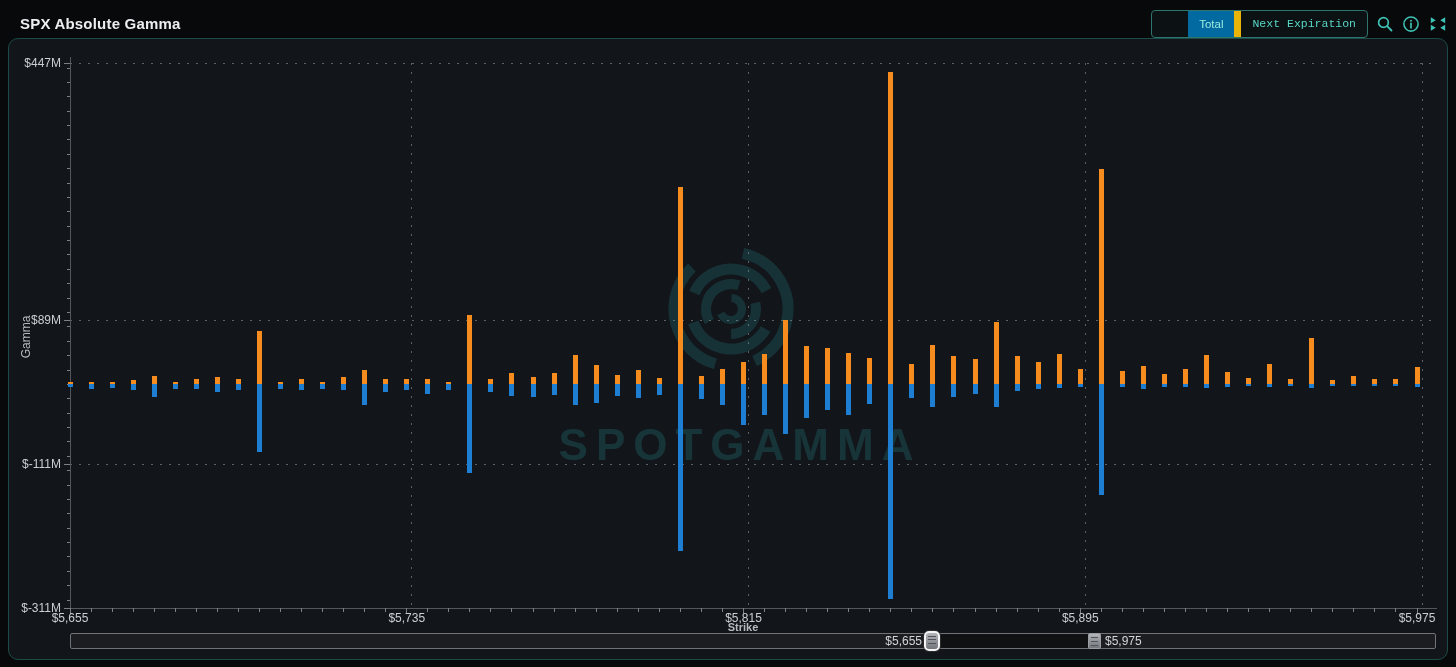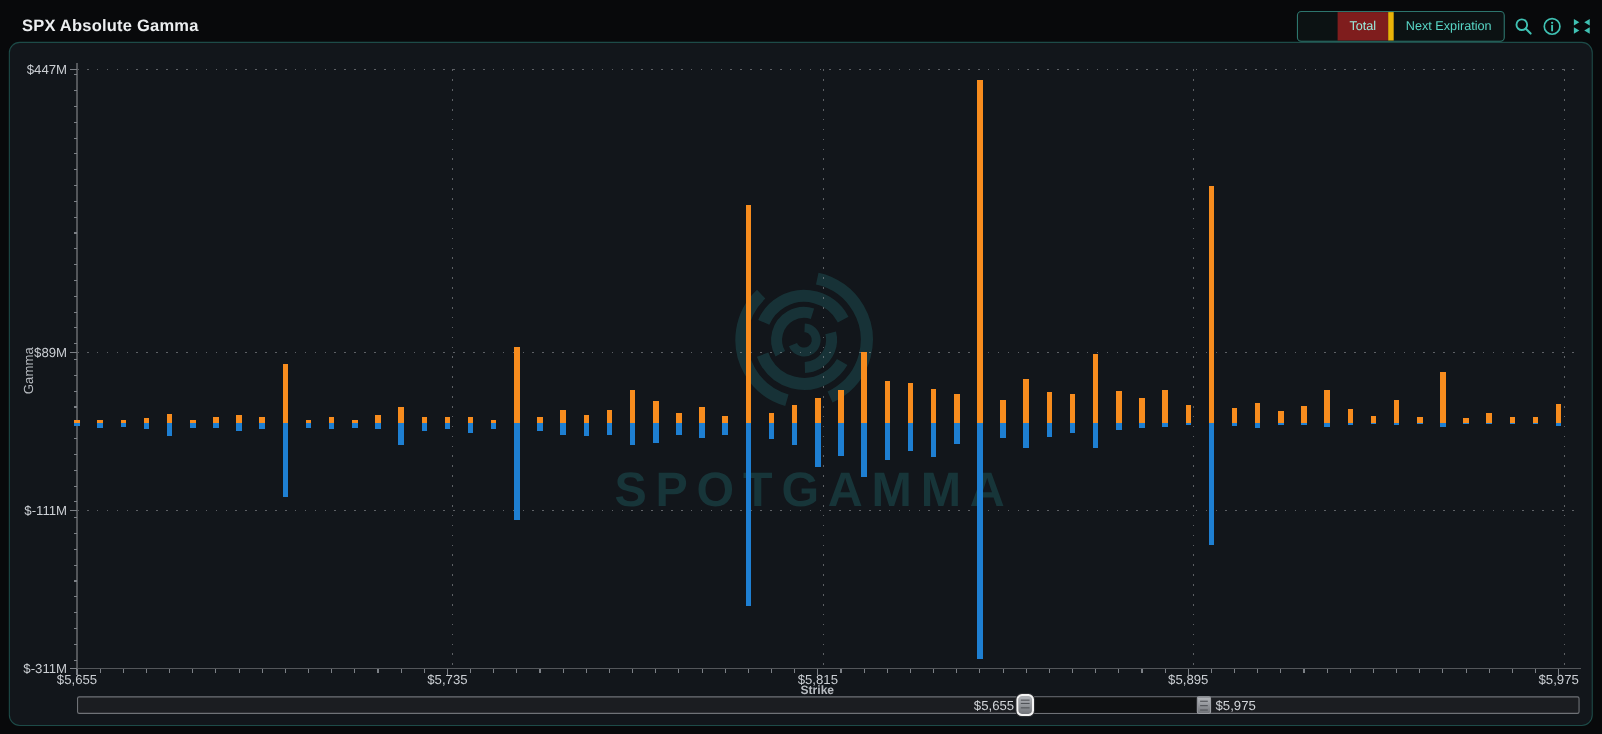--- a/index.html
+++ b/index.html
@@ -9,22 +9,22 @@
 
   
   .header { position:absolute; left:0; top:0; width:1456px; height:48px; z-index:3; }
   .page-title { position:absolute; left:20px; top:15px; font-size:15px; font-weight:700;
                 color:#eceef0; letter-spacing:.2px; }
   .toggle-group { position:absolute; right:88px; top:10px; height:28px; display:flex;
                   border:1px solid #2d756d; border-radius:4px; overflow:hidden; background:#0c1213; }
   .toggle-btn { border:none; background:transparent; color:#58d6c6; font-size:11.5px;
                 font-family:"Liberation Sans",sans-serif; padding:0 11px; height:100%;
                 cursor:pointer; line-height:26px; }
-  .toggle-btn.selected { background:#7f1d1d; color:#9aeadd;margin-left:36px; }
-  .toggle-btn + .toggle-btn { border-left:5px solid #eab308; }
+  .toggle-btn.selected { background:#0369a1; color:#9aeadd;margin-left:36px; }
+  .toggle-btn + .toggle-btn { border-left:7px solid #eab308;font-family:Liberation Mono, monospace; }
   .hicon { position:absolute; top:15px; width:18px; height:18px; cursor:pointer; }
   .hicon svg { width:100%; height:100%; display:block; }
   .hicon.search { right:62px; }
   .hicon.info { right:36px; }
   .hicon.collapse { right:9px; }
 
   
   .panel { position:absolute; left:8px; top:38px; width:1440px; height:622px;
            background:#12161b; border:1px solid #1d4b48; border-radius:10px; z-index:1; }
 

